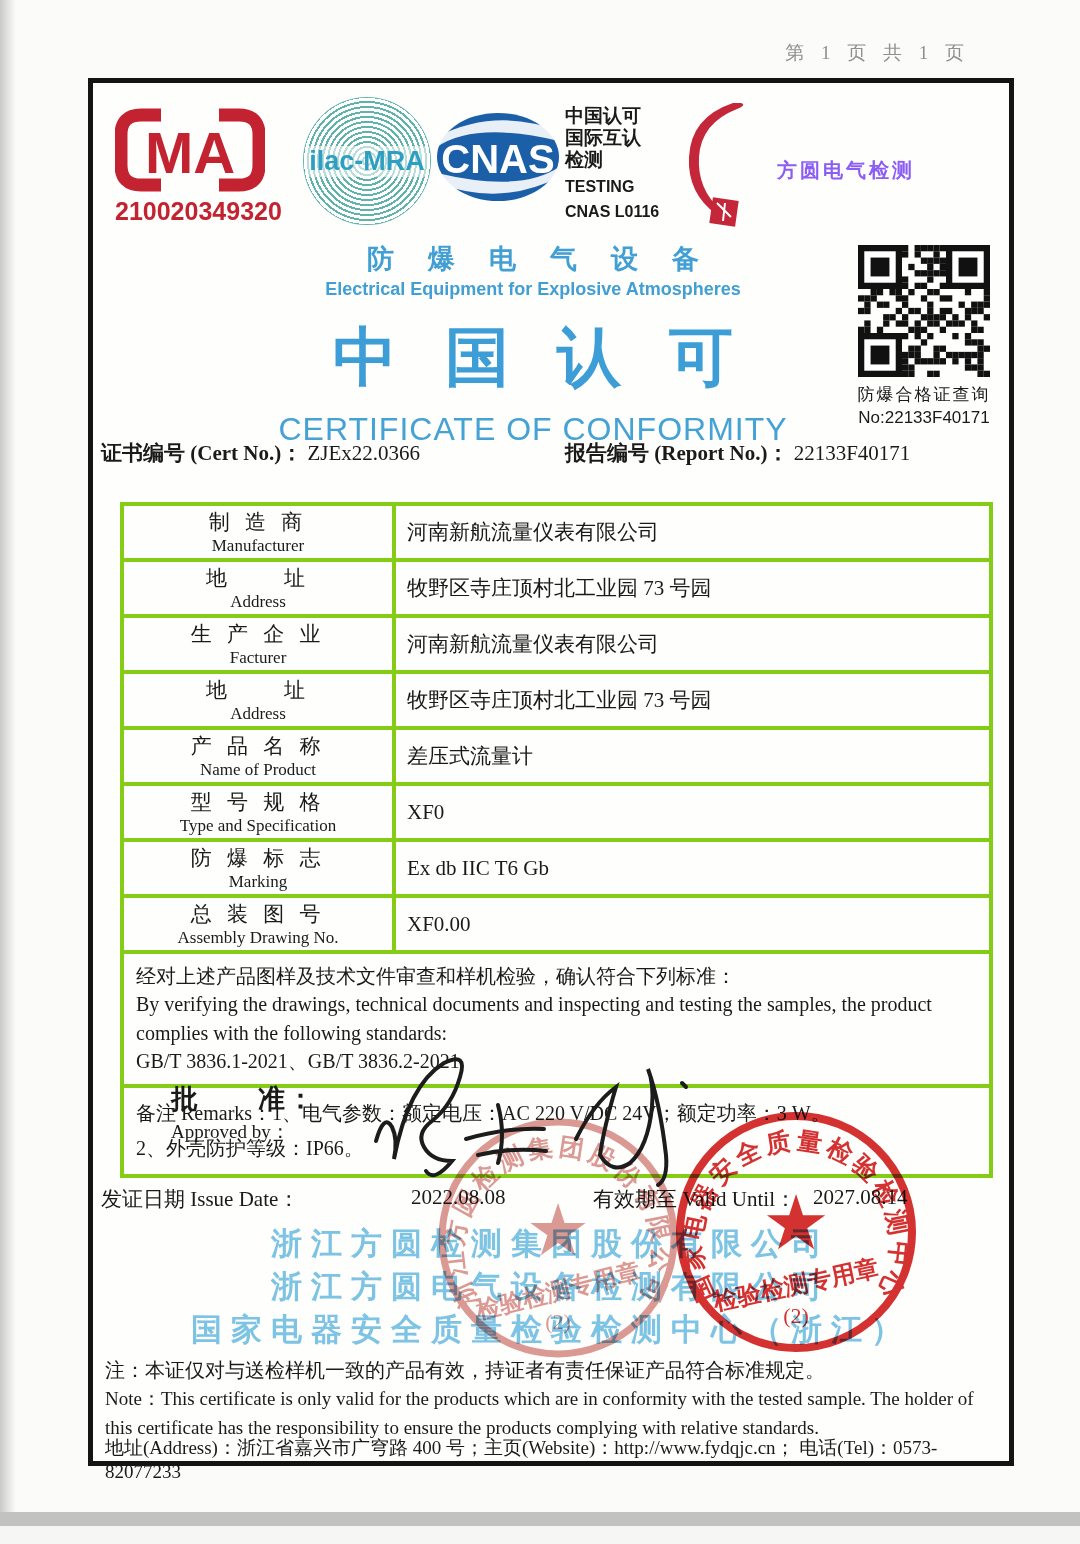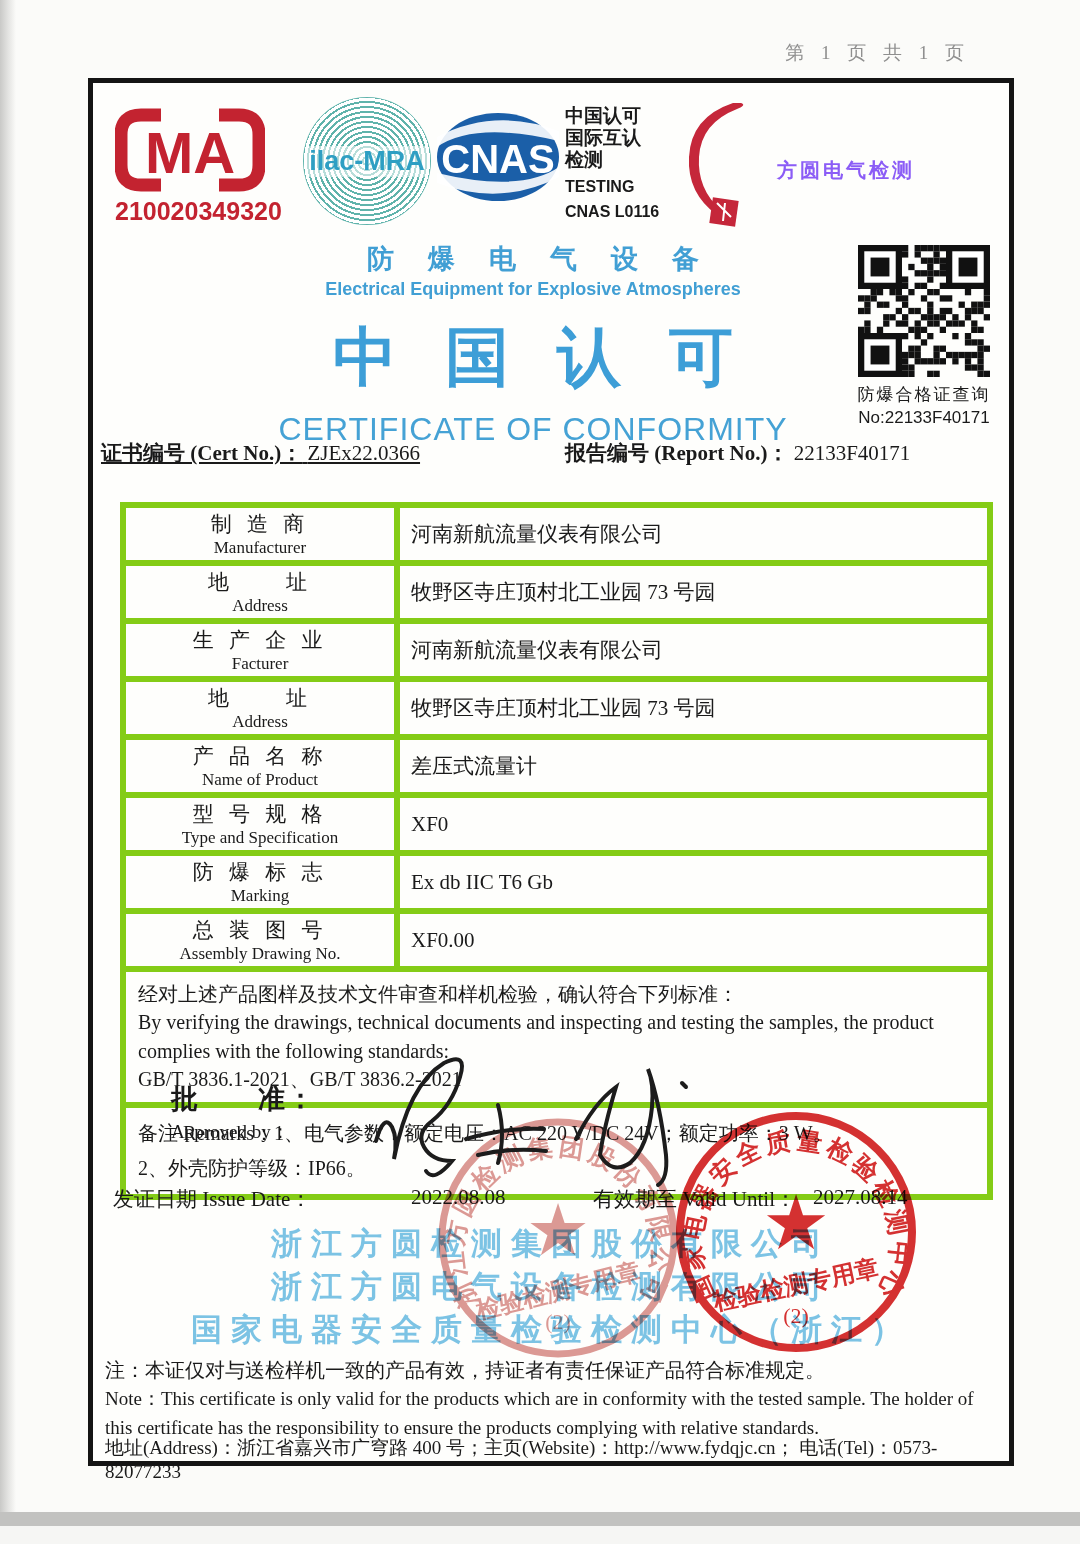--- a/index.html
+++ b/index.html
@@ -48,44 +48,44 @@
   
   .qr{position:absolute;left:756px;top:162px;width:150px;text-align:center;}
   .qr svg{display:block;margin:0 auto;}
   .qr-cap{font-size:17px;font-weight:normal;letter-spacing:2px;margin-top:6px;}
   .qr-no{font-family:"Liberation Sans",sans-serif;font-size:17px;margin-top:2px;}
 
   
   .certrow{position:absolute;left:8px;top:356px;width:908px;font-size:21px;}
   .certrow .lab{font-weight:bold;}
   .certrow .v{font-family:"Liberation Serif",serif;}
-  .cr-left{position:absolute;left:0;text-decoration:underline;}
+  .cr-left{position:absolute;left:0;}
   .cr-right{position:absolute;left:464px;}
 
   
   .tbl{position:absolute;left:27px;top:419px;width:873px;border:2px solid #222;
        border-collapse:collapse;}
-  .tbl td{border:6px solid #84cc16;padding:2px 10px;vertical-align:middle;}
+  .tbl td{border:4px solid #84cc16;padding:2px 10px;vertical-align:middle;}
   .tbl .lc{width:248px;text-align:center;}
   .tbl .lc .cn{font-size:21px;letter-spacing:5px;}
   .tbl .lc .en{font-size:17px;letter-spacing:0;}
   .tbl .vc{font-size:21px;padding-left:11px;}
   .tbl tr{height:47px;}
   .std td{font-size:20px;line-height:1.42;padding:8px 12px;}
   .rem td{font-size:20px;line-height:1.75;padding:8px 12px;}
 
   
   .approve{position:absolute;left:78px;top:998px;}
   .ap-cn{font-size:27px;font-weight:bold;letter-spacing:2px;}
   .ap-en{font-size:19px;margin-top:2px;}
   .sig{position:absolute;left:255px;top:960px;z-index:5;}
 
   
   .dates{position:absolute;left:8px;top:1102px;width:908px;font-size:21px;z-index:2;}
-  .d-il{position:absolute;left:12px;}  .d-iv{position:absolute;left:310px;}
+  .d-il{position:absolute;left:0;}  .d-iv{position:absolute;left:310px;}
   .d-vl{position:absolute;left:492px;} .d-vv{position:absolute;left:712px;}
 
   
   .issuers{position:absolute;left:0;top:1140px;width:916px;text-align:center;
            color:#7cc3e4;font-weight:bold;z-index:1;}
   .issuers div{font-size:31px;letter-spacing:9px;line-height:1.38;}
 
   
   .stamp{position:absolute;z-index:4;mix-blend-mode:multiply;}
   .stampL{left:340px;top:1030px;opacity:.62;}

